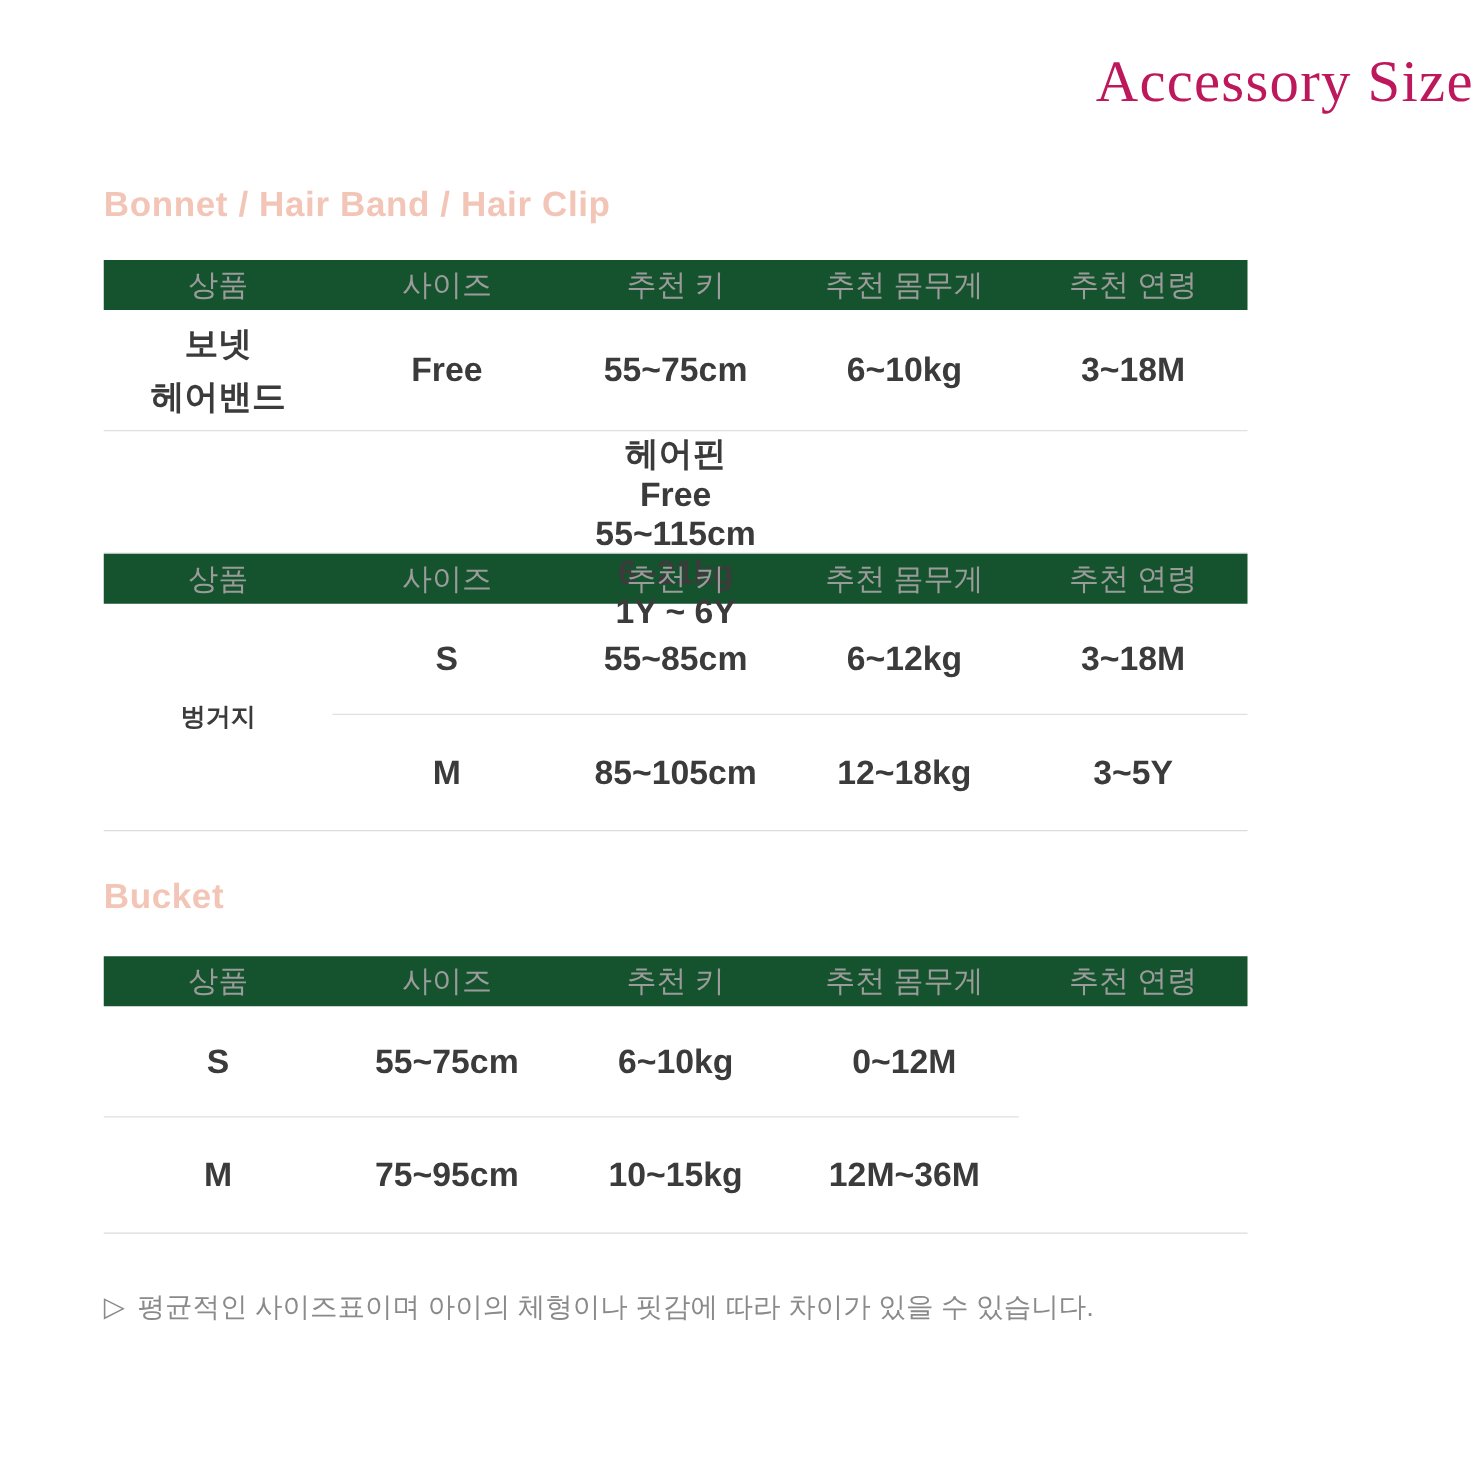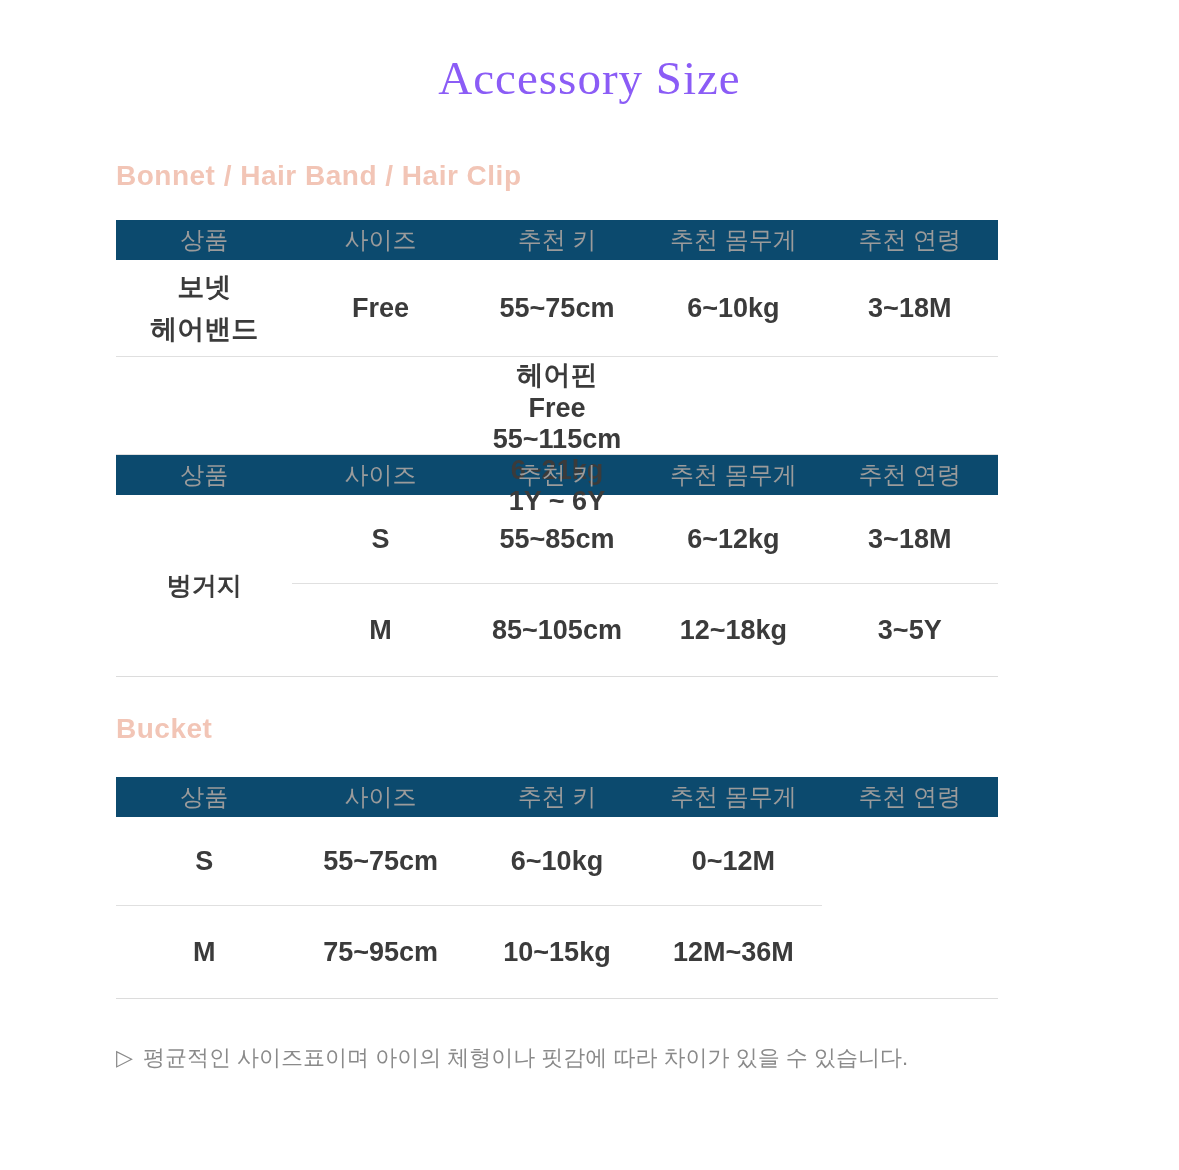--- a/index.html
+++ b/index.html
@@ -4,46 +4,46 @@
 <style>
   * { margin:0; padding:0; box-sizing:border-box; }
   html,body { background:#ffffff; }
   body {
     width:1179px; height:1170px;
     font-family:"Liberation Sans","DejaVu Sans",sans-serif;
     color:#3b3b3b;
     overflow:hidden;
   }
   .page-title {
-    margin-top:50px;
-    text-align:center;
+    margin-top:38px;
+    text-align:right;
     font-family:"Liberation Serif","DejaVu Serif",serif;
     font-size:47px;
     font-weight:500;
-    color:#8b5cf6;
+    color:#be185d;
     letter-spacing:1px;
     line-height:56px;
   }
-  .content { margin:0 181px 0 116px; }
+  .content { margin:0 181px 0 83px; }
   .section-heading {
     font-size:28px;
     font-weight:bold;
     color:#f2c5b6;
     line-height:36px;
     letter-spacing:0.5px;
   }
   .sh-1 { margin-top:52px; margin-bottom:26px; }
   .sh-2 { margin-top:24px;  margin-bottom:22px; }
   .sh-3 { margin-top:34px;  margin-bottom:30px; }
 
   .size-table { width:100%; }
   .thead {
     display:flex; align-items:center;
     height:40px;
-    background:#0c4a6e;
+    background:#14532d;
   }
   .thead .hcell {
     width:20%;
     text-align:center;
     font-size:24px;
     font-weight:500;
     color:#9b9b9b;
   }
   .trow {
     display:flex; align-items:center;
@@ -63,21 +63,21 @@
   }
   
   .tbody-group {
     display:flex;
     border-bottom:1px solid #dcdcdc;
   }
   .product-col {
     width:20%;
     display:flex; align-items:center; justify-content:center;
     text-align:center;
-    font-size:25px; font-weight:600; color:#3b3b3b;
+    font-size:20px; font-weight:600; color:#3b3b3b;
   }
   .rows-col { width:80%; }
   .subrow { display:flex; align-items:center; }
   .subrow.hA { height:88px; }
   .subrow.hB { height:93px; }
   .subrow + .subrow { border-top:1px solid #e0e0e0; }
   .subrow .cell {
     width:25%;
     text-align:center;
     font-size:27px; font-weight:600; color:#3b3b3b;

